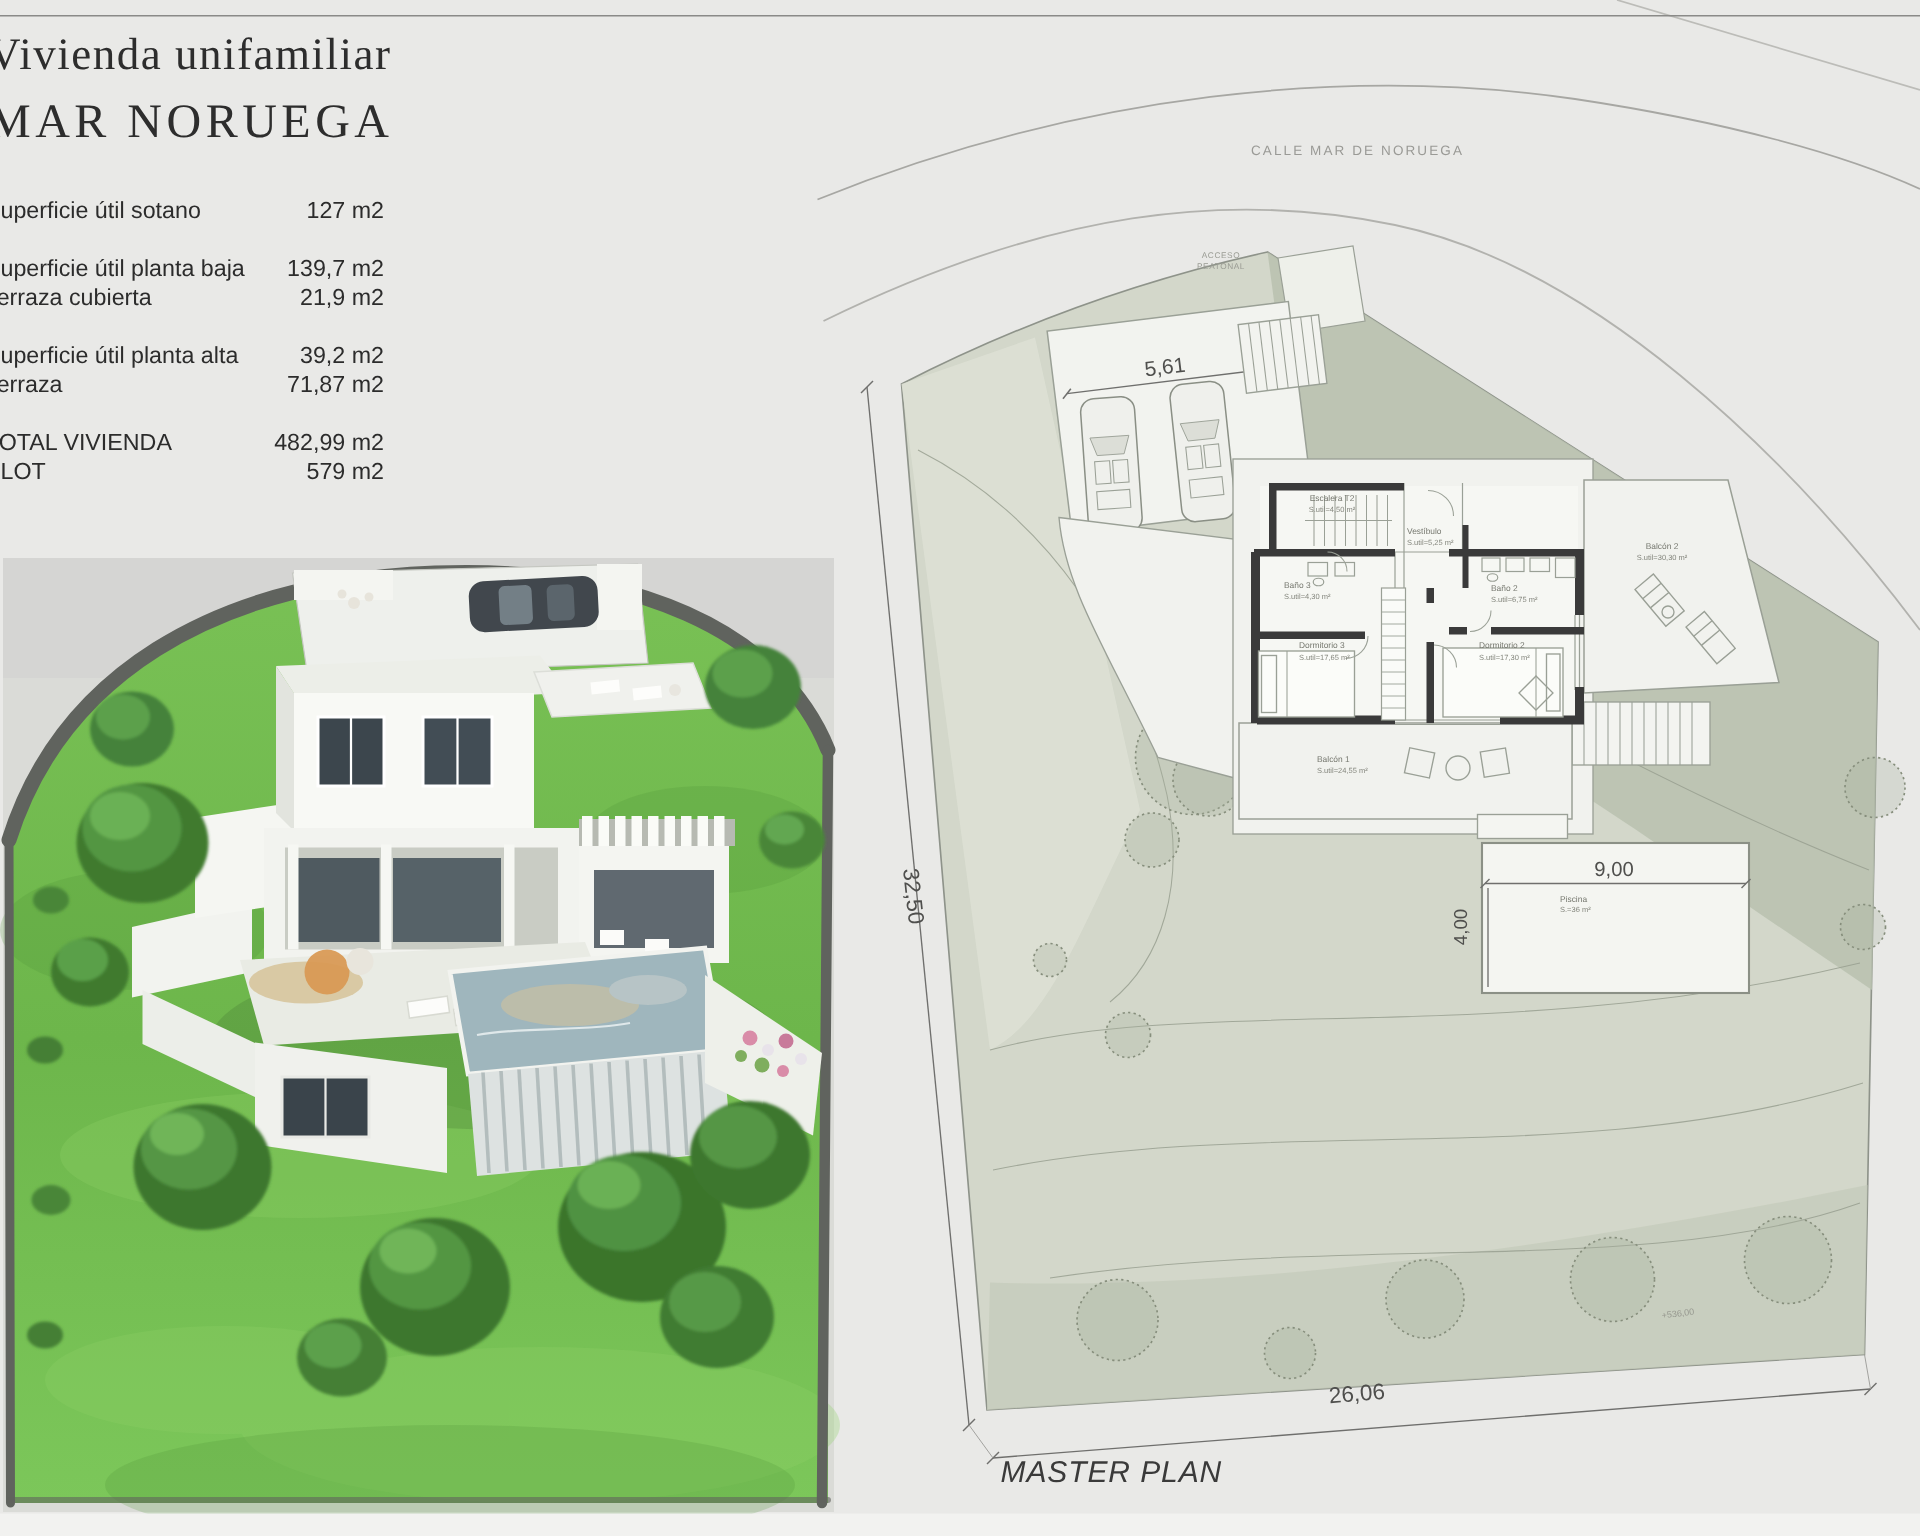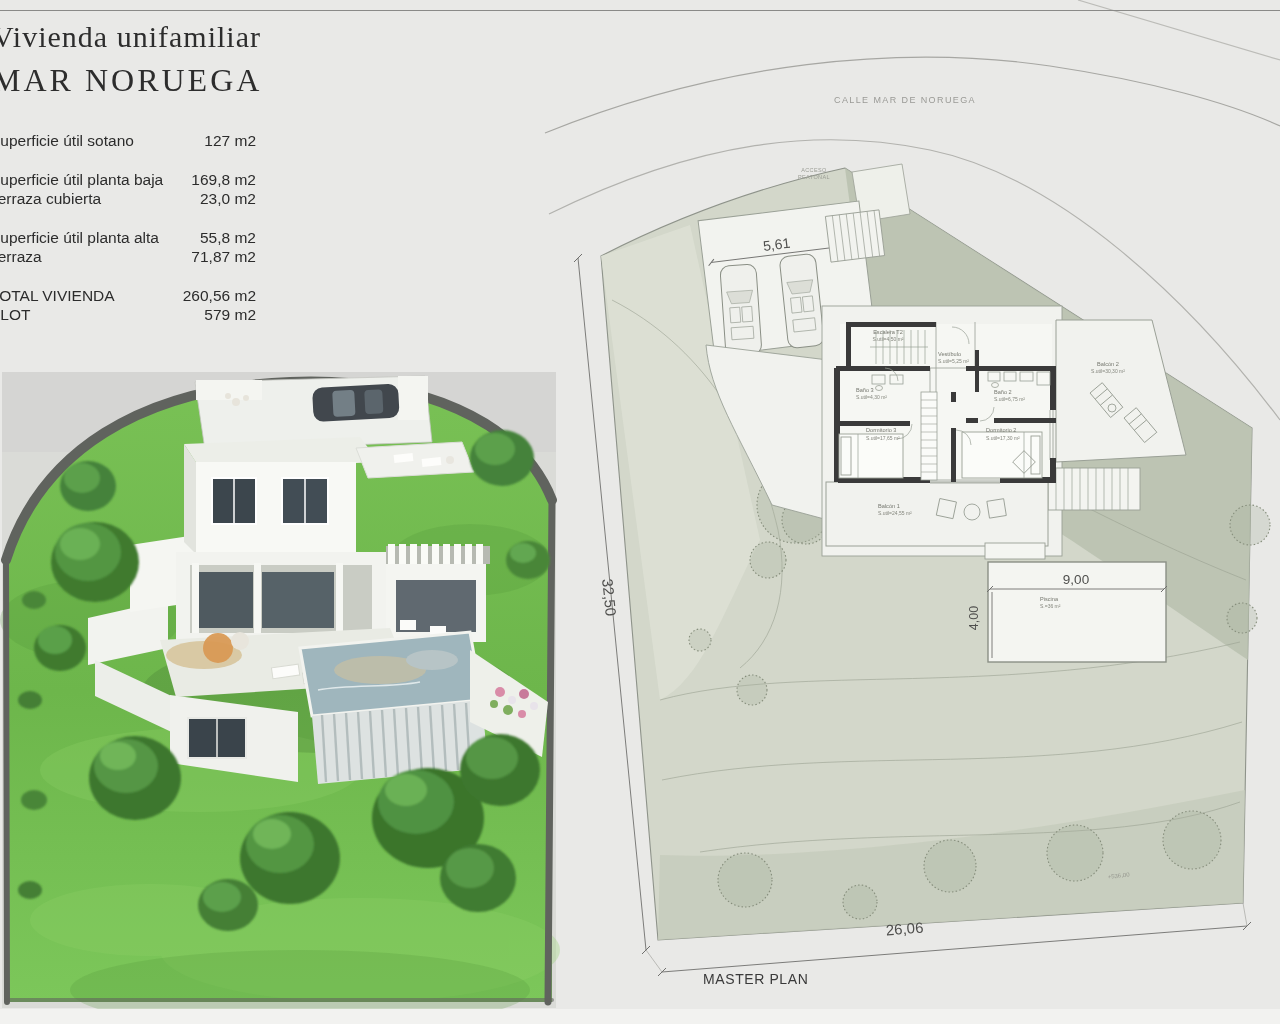--- a/index.html
+++ b/index.html
@@ -15,21 +15,21 @@
   
   .title{left:-8px;top:18px;line-height:1.25;font-family:"Liberation Serif",serif;color:#2d2d2d;}
   .title .t1{font-size:30px;letter-spacing:1px;}
   .title .t2{font-size:32px;letter-spacing:3px;margin-top:4px;}
   
   .areas{left:-10px;top:131px;width:266px;font-size:15.5px;color:#2c2c2c;}
   .arow{display:flex;justify-content:space-between;height:19px;line-height:19px;}
   .arow .avalue{text-align:center;white-space:nowrap;}
   .gap{margin-top:20px;}
   
-  .mpcaption{left:703px;top:971px;font-size:14px;letter-spacing:0.6px;color:#3a3a3a;}
+  .mpcaption{left:667px;top:971px;font-size:20px;letter-spacing:0.6px;color:#3a3a3a;font-style:italic;}
   
   .bstrip{left:0;top:1009px;width:1280px;height:15px;background:#f2f2f0;}
   svg text{font-family:"Liberation Sans",sans-serif;}
   .roomname{font-size:5.6px;fill:#76786f;}
   .roomarea{font-size:5px;fill:#85877e;}
   .dimtext{fill:#4f4f4d;}
   .tinytext{font-size:5.5px;fill:#9a9c94;letter-spacing:.4px;}
 </style>
 </head>
 <body>
@@ -521,37 +521,37 @@
   <div class="t2">MAR NORUEGA</div>
 </div>
 
 <div class="abs areas">
   <div class="arow">
     <span class="alabel">Superficie útil sotano</span>
     <span class="avalue">127 m2</span>
   </div>
   <div class="arow gap">
     <span class="alabel">Superficie útil planta baja</span>
-    <span class="avalue">169,8 m2</span>
+    <span class="avalue">139,7 m2</span>
   </div>
   <div class="arow">
     <span class="alabel">Terraza cubierta</span>
-    <span class="avalue">23,0 m2</span>
+    <span class="avalue">21,9 m2</span>
   </div>
   <div class="arow gap">
     <span class="alabel">Superficie útil planta alta</span>
-    <span class="avalue">55,8 m2</span>
+    <span class="avalue">39,2 m2</span>
   </div>
   <div class="arow">
     <span class="alabel">Terraza</span>
     <span class="avalue">71,87 m2</span>
   </div>
   <div class="arow gap">
     <span class="alabel">TOTAL   VIVIENDA</span>
-    <span class="avalue">260,56 m2</span>
+    <span class="avalue">482,99 m2</span>
   </div>
   <div class="arow">
     <span class="alabel">PLOT</span>
     <span class="avalue">579 m2</span>
   </div>
 </div>
 
 <div class="abs mpcaption">MASTER PLAN</div>
 
 <div class="abs bstrip"></div>

